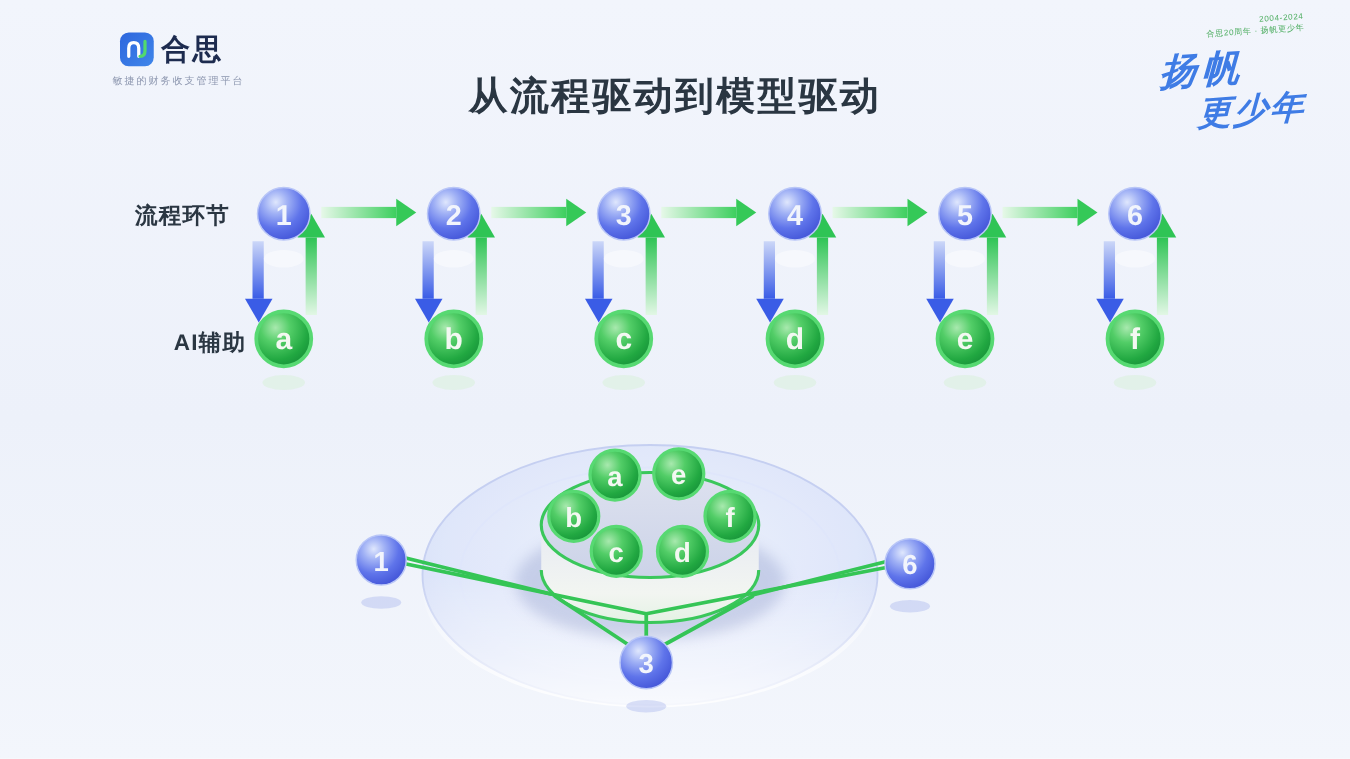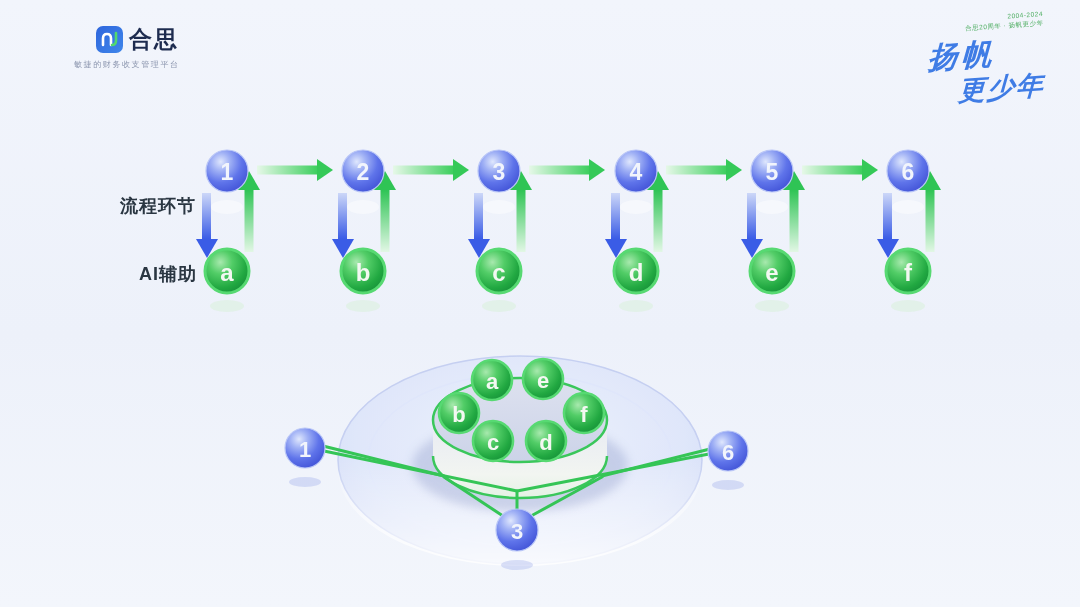--- a/index.html
+++ b/index.html
@@ -10,33 +10,33 @@
     position:relative;
   }
   .slide{position:absolute;inset:0;}
   
   .logo{position:absolute;left:72px;top:24px;display:flex;flex-direction:column;}
   .logo-row{display:flex;align-items:center;gap:6px;padding-left:24px;}
   .logo-mark{width:27px;height:27px;border-radius:7px;
     background:linear-gradient(135deg,#2e66dd 0%,#3f86ea 100%);
     display:flex;align-items:center;justify-content:center;}
   .logo-brand{font-size:23px;font-weight:800;color:#1d2b4f;letter-spacing:2px;}
-  .logo-tagline{font-size:8px;color:#8b95ae;letter-spacing:1.6px;margin-top:4px;margin-left:2px;}
+  .logo-tagline{font-size:8px;color:#8b95ae;letter-spacing:1.6px;margin-top:4px;margin-left:18px;}
   .title{position:absolute;left:0;right:0;top:56px;text-align:center;
     font-size:31px;font-weight:800;color:#2a3642;letter-spacing:2px;}
   .badge{position:absolute;right:28px;top:14px;width:130px;transform:rotate(-4deg);}
   .badge-caption{font-size:6.5px;color:#4fae62;text-align:right;line-height:1.35;
     margin-right:6px;letter-spacing:.5px;}
   .badge-art1{font-size:30px;font-weight:800;font-style:italic;color:#3f7ce5;
     letter-spacing:4px;margin-top:2px;margin-left:6px;transform:skewX(-6deg);}
   .badge-art2{font-size:27px;font-weight:800;font-style:italic;color:#3f7ce5;
     letter-spacing:2px;margin-left:34px;margin-top:-4px;transform:skewX(-6deg);}
   
   .row-label{position:absolute;font-weight:800;color:#2a3642;font-size:18px;letter-spacing:1px;}
-  .row-label.top{left:120px;top:160px;margin-top:34px;}
+  .row-label.top{left:108px;top:160px;}
   .row-label.bottom{left:139px;top:262px;}
   svg{position:absolute;left:0;top:0;}
   svg text{font-family:"Liberation Sans","DejaVu Sans",sans-serif;}
 </style>
 </head>
 <body>
 
 <div class="slide">
 
   <div class="logo">
@@ -45,20 +45,21 @@
         <svg width="27" height="27" viewBox="0 0 27 27" style="position:static">
           <path d="M7 19 V12.5 Q7 8 11 8 Q15 8 15 12.5 V19" fill="none" stroke="#ffffff" stroke-width="2.6" stroke-linecap="round"></path>
           <path d="M20 7 V14.5 Q20 19 16 19" fill="none" stroke="#52d96e" stroke-width="2.6" stroke-linecap="round"></path>
         </svg>
       </div>
       <div class="logo-brand">合思</div>
     </div>
     <div class="logo-tagline">敏捷的财务收支管理平台</div>
   </div>
 
+  <div class="title">从流程驱动到模型驱动</div>
 
   <div class="badge">
     <div class="badge-caption">
       <div>2004-2024</div>
       <div>合思20周年 · 扬帆更少年</div>
     </div>
     <div class="badge-art1">扬帆</div>
     <div class="badge-art2">更少年</div>
   </div>
 

